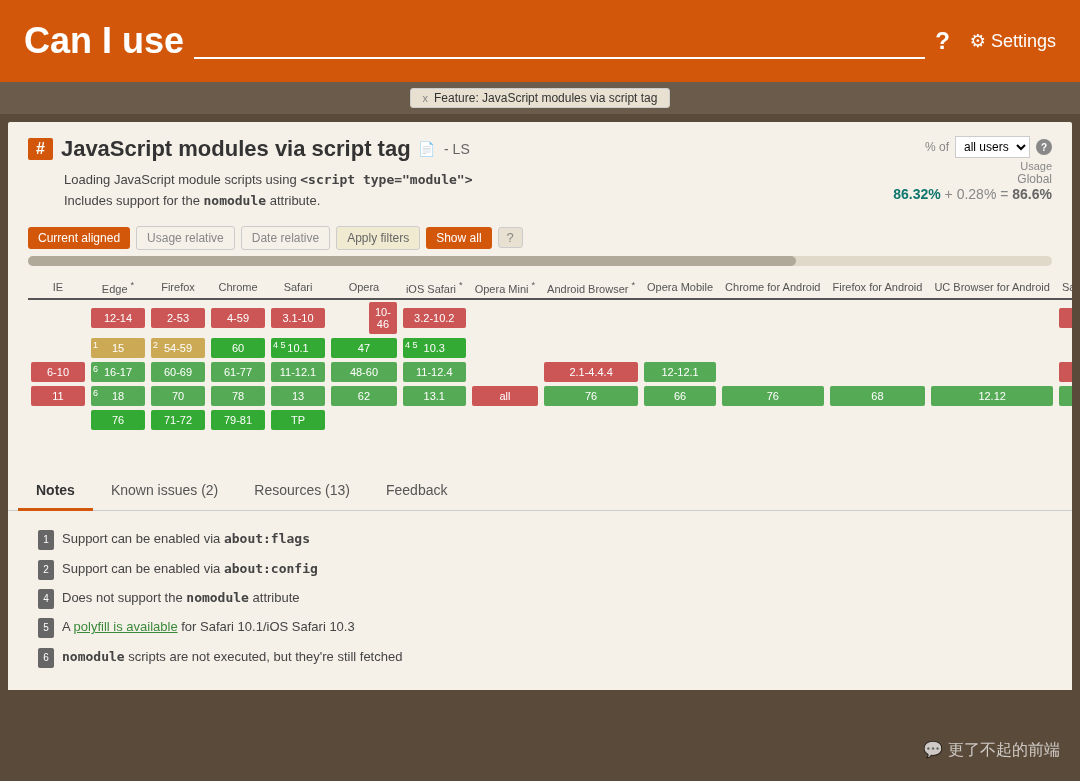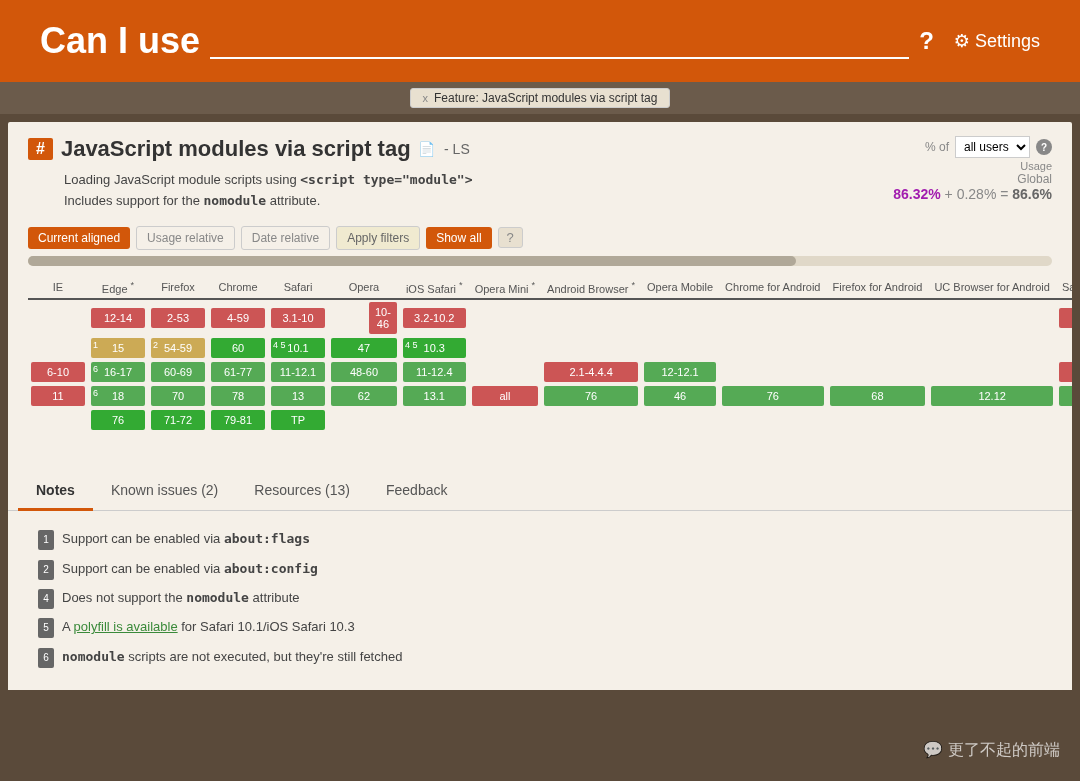--- a/index.html
+++ b/index.html
@@ -1,21 +1,21 @@
 <!DOCTYPE html>
 <html><head>
   <meta charset="utf-8">
   <style>
     * { box-sizing: border-box; margin: 0; padding: 0; }
     body { font-family: Arial, sans-serif; background: #5a4a3a; font-size: 13px; }
 
     
     #header {
       background: #d2570a;
-      padding: 20px 40px;
+      padding: 20px 24px;
       display: flex;
       align-items: center;
       gap: 20px;
     }
     #header .title-area {
       display: flex;
       align-items: center;
       gap: 10px;
       flex: 1;
     }
@@ -165,21 +165,21 @@
       align-items: center;
       justify-content: center;
       font-size: 10px;
       font-weight: bold;
       cursor: pointer;
     }
     .usage-global { color: #888; font-size: 12px; }
     .usage-numbers {
       font-size: 14px;
     }
-    .usage-green { color: #a21caf; font-weight: bold; }
+    .usage-green { color: #0f766e; font-weight: bold; }
     .usage-total { color: #666; font-weight: bold; }
 
     
     .toolbar {
       padding: 6px 20px;
       display: flex;
       align-items: center;
       gap: 6px;
     }
     .btn-current-aligned {
@@ -562,21 +562,21 @@
             <td>
               <div class="cell-inner cell-green" style="position: relative;">13.1</div>
             </td>
             <td>
               <div class="cell-inner cell-red" style="position: relative;">all</div>
             </td>
             <td>
               <div class="cell-inner cell-green" style="position: relative;">76</div>
             </td>
             <td>
-              <div class="cell-inner cell-green" style="position: relative;">46</div>
+              <div class="cell-inner cell-green" style="position: relative;">66</div>
             </td>
             <td>
               <div class="cell-inner cell-green" style="position: relative;">76</div>
             </td>
             <td>
               <div class="cell-inner cell-green" style="position: relative;">68</div>
             </td>
             <td>
               <div class="cell-inner cell-green" style="position: relative;">12.12</div>
             </td>

